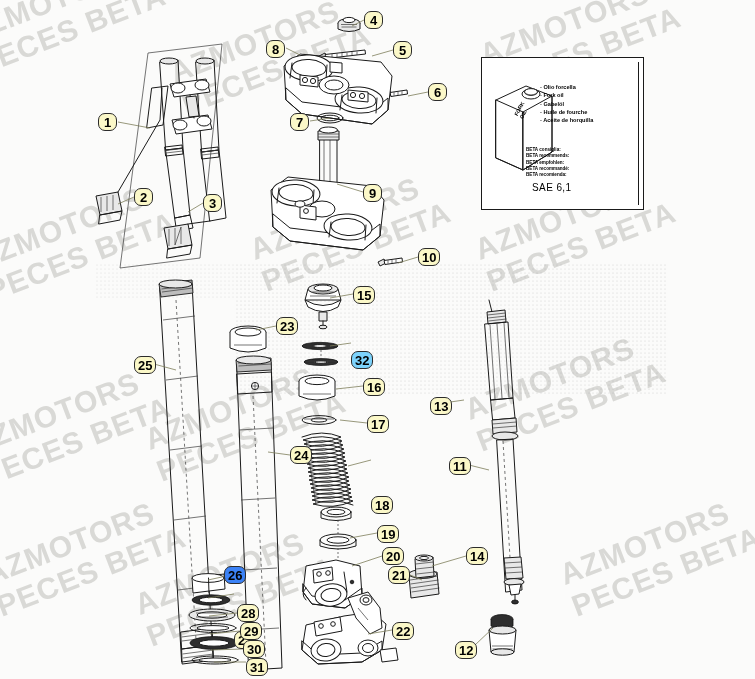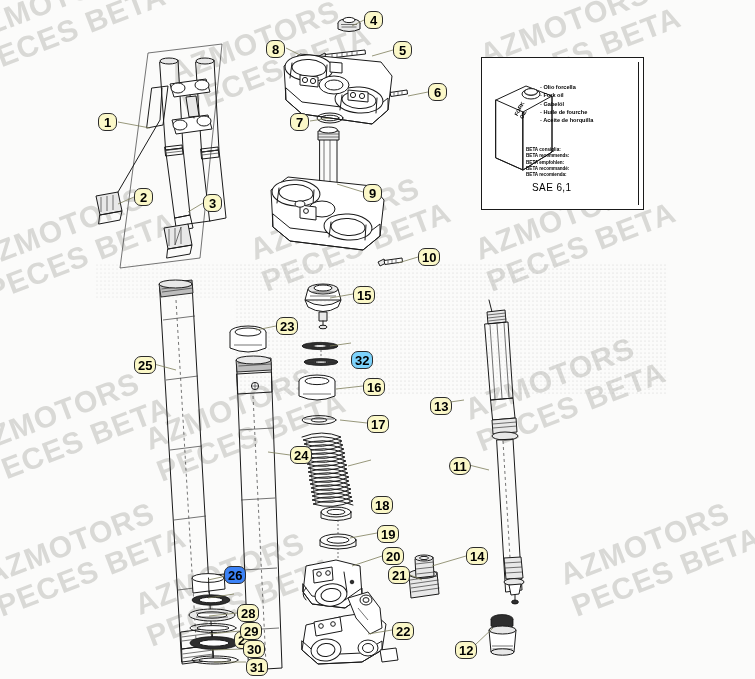--- a/index.html
+++ b/index.html
@@ -548,21 +548,21 @@
       <div class="callout" style="left: 98px; top: 113px; background: rgb(251, 248, 200); border-color: rgb(43, 43, 43);">1</div>
       <div class="callout" style="left: 134px; top: 188px; background: rgb(251, 248, 200); border-color: rgb(43, 43, 43);">2</div>
       <div class="callout" style="left: 203px; top: 194px; background: rgb(251, 248, 200); border-color: rgb(43, 43, 43);">3</div>
       <div class="callout" style="left: 364px; top: 11px; background: rgb(251, 248, 200); border-color: rgb(43, 43, 43);">4</div>
       <div class="callout" style="left: 393px; top: 41px; background: rgb(251, 248, 200); border-color: rgb(43, 43, 43);">5</div>
       <div class="callout" style="left: 428px; top: 83px; background: rgb(251, 248, 200); border-color: rgb(43, 43, 43);">6</div>
       <div class="callout" style="left: 290px; top: 113px; background: rgb(251, 248, 200); border-color: rgb(43, 43, 43);">7</div>
       <div class="callout" style="left: 266px; top: 40px; background: rgb(251, 248, 200); border-color: rgb(43, 43, 43);">8</div>
       <div class="callout" style="left: 363px; top: 184px; background: rgb(251, 248, 200); border-color: rgb(43, 43, 43);">9</div>
       <div class="callout" style="left: 418px; top: 248px; background: rgb(251, 248, 200); border-color: rgb(43, 43, 43);">10</div>
-      <div class="callout" style="left: 449px; top: 457px; background: rgb(251, 248, 200); border-color: rgb(43, 43, 43); border-radius: 9px;">11</div>
+      <div class="callout" style="left: 449px; top: 457px; background: rgb(251, 248, 200); border-color: rgb(43, 43, 43);">11</div>
       <div class="callout" style="left: 455px; top: 641px; background: rgb(251, 248, 200); border-color: rgb(43, 43, 43);">12</div>
       <div class="callout" style="left: 430px; top: 397px; background: rgb(251, 248, 200); border-color: rgb(43, 43, 43);">13</div>
       <div class="callout" style="left: 466px; top: 547px; background: rgb(251, 248, 200); border-color: rgb(43, 43, 43);">14</div>
       <div class="callout" style="left: 353px; top: 286px; background: rgb(251, 248, 200); border-color: rgb(43, 43, 43); text-align: right;">15</div>
       <div class="callout" style="left: 363px; top: 378px; background: rgb(251, 248, 200); border-color: rgb(43, 43, 43);">16</div>
       <div class="callout" style="left: 367px; top: 415px; background: rgb(251, 248, 200); border-color: rgb(43, 43, 43);">17</div>
       <div class="callout" style="left: 371px; top: 452px; background: rgb(251, 248, 200); border-color: rgb(43, 43, 43); margin-top: 44px;">18</div>
       <div class="callout" style="left: 377px; top: 525px; background: rgb(251, 248, 200); border-color: rgb(43, 43, 43);">19</div>
       <div class="callout" style="left: 382px; top: 547px; background: rgb(251, 248, 200); border-color: rgb(43, 43, 43);">20</div>
       <div class="callout" style="left: 388px; top: 566px; background: rgb(251, 248, 200); border-color: rgb(43, 43, 43);">21</div>

